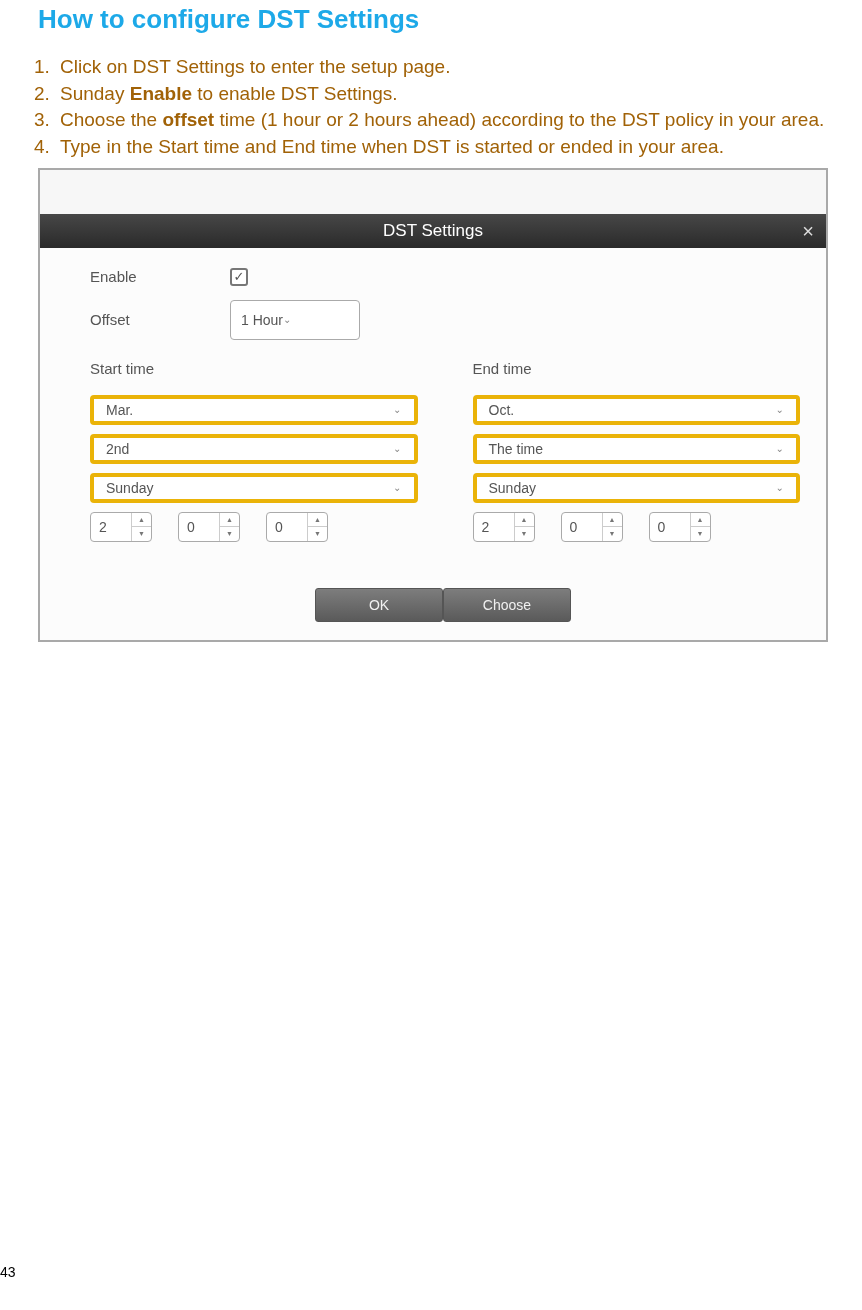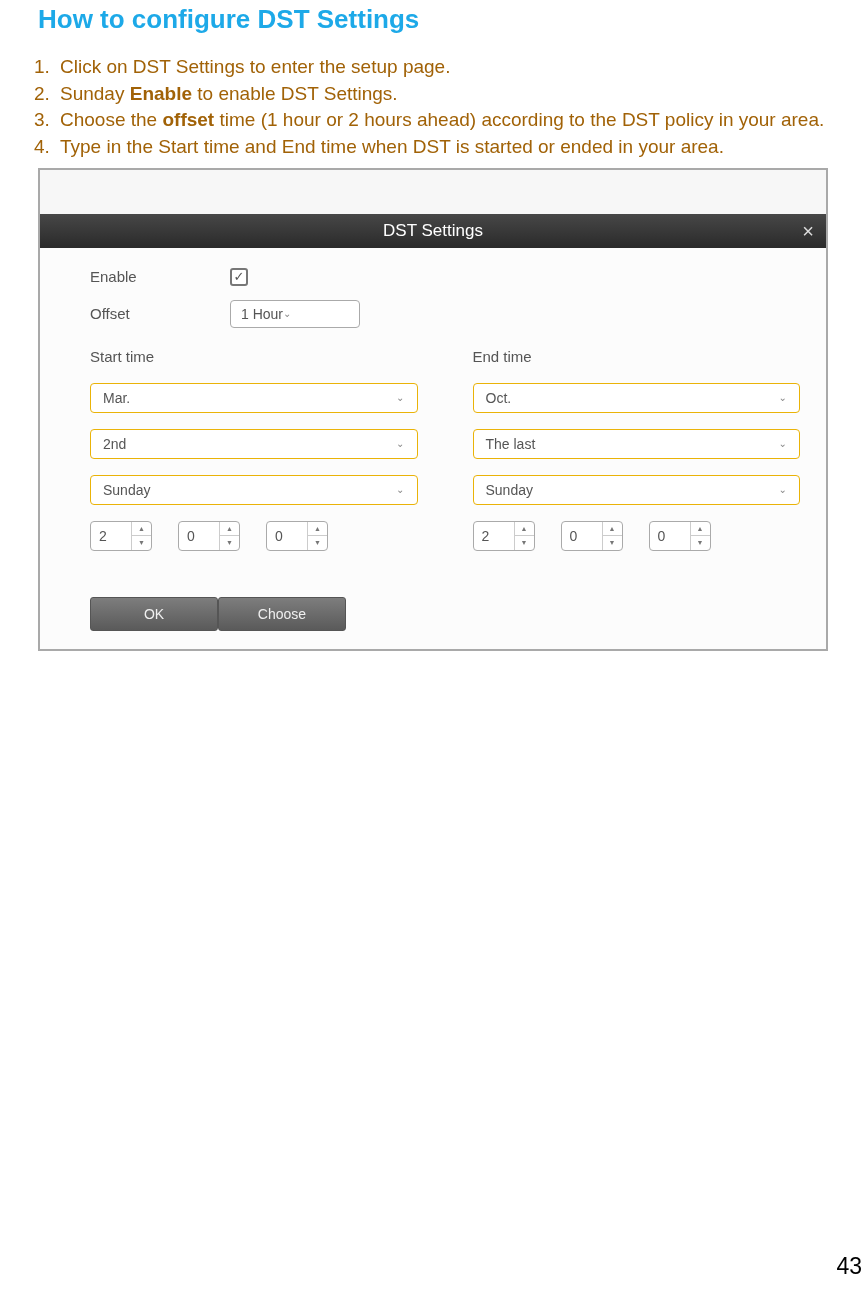--- a/index.html
+++ b/index.html
@@ -66,45 +66,45 @@
       border-radius: 3px;
       display: inline-flex;
       align-items: center;
       justify-content: center;
       font-size: 13px;
       color: #555;
       background: #fff;
     }
     .offset-select {
       width: 130px;
-      height: 28px;
+      height: 40px;
       border: 1px solid #aaa;
       border-radius: 4px;
       background: #fff;
       display: flex;
       align-items: center;
       justify-content: flex-start;
       padding: 0 10px;
       font-size: 14px;
       color: #555;
     }
     .chev { font-size: 10px; color: #888; }
     .columns { display: flex; gap: 55px; }
     .column { flex: 1; }
     .col-label { font-size: 15px; color: #555; margin-bottom: 18px; margin-top: 6px; }
     .dropdown {
       height: 30px;
-      border: 1px solid #eab308;
+      border: 4px solid #eab308;
       border-radius: 4px;
       background: #fff;
       display: flex;
       align-items: center;
       justify-content: space-between;
       padding: 0 12px;
-      margin-bottom: 16px;
+      margin-bottom: 9px;
       font-size: 14px;
       color: #555;
     }
     .spinners { display: flex; gap: 26px; margin-top: 2px; }
     .spinner {
       height: 30px;
       width: 62px;
       border: 1px solid #aaa;
       border-radius: 4px;
       background: #fff;
@@ -122,40 +122,40 @@
       height: 100%;
     }
     .spinner .arrows div {
       flex: 1;
       font-size: 7px;
       text-align: center;
       color: #777;
       line-height: 13px;
     }
     .spinner .arrows div:first-child { border-bottom: 1px solid #ccc; }
-    .buttons { display: flex; justify-content: flex-start; gap: 0; margin-top: 46px; padding-right: 4px; }
+    .buttons { display: flex; justify-content: center; gap: 0; margin-top: 46px; padding-right: 4px; }
     .btn {
       width: 128px;
       height: 34px;
       background: linear-gradient(#7d7d7d, #5a5a5a);
       color: #f0f0f0;
       border-radius: 3px;
       border: 1px solid #555;
       display: flex;
       align-items: center;
       justify-content: center;
       font-size: 14px;
       cursor: pointer;
     }
     .page-number {
       position: absolute;
       bottom: 30px;
       left: 0; right: 0;
-      text-align: right;
-      font-size: 23px;
+      text-align: left;
+      font-size: 14px;
       color: #000;
       margin-top: 36px;
     }
   </style>
 </head>
 <body>
 
 <h1 class="page-title">How to configure DST Settings</h1>
 
 <ol class="steps">
@@ -221,21 +221,21 @@
             </div>
         </div>
       </div>
       <div class="column">
         <div class="col-label">End time</div>
         <div class="dropdown">
             <span>Oct.</span>
             <span class="chev">⌄</span>
           </div>
         <div class="dropdown">
-            <span>The last</span>
+            <span>The time</span>
             <span class="chev">⌄</span>
           </div>
         <div class="dropdown">
             <span>Sunday</span>
             <span class="chev">⌄</span>
           </div>
         <div class="spinners">
           <div class="spinner">
               <span class="val">2</span>
               <div class="arrows">

